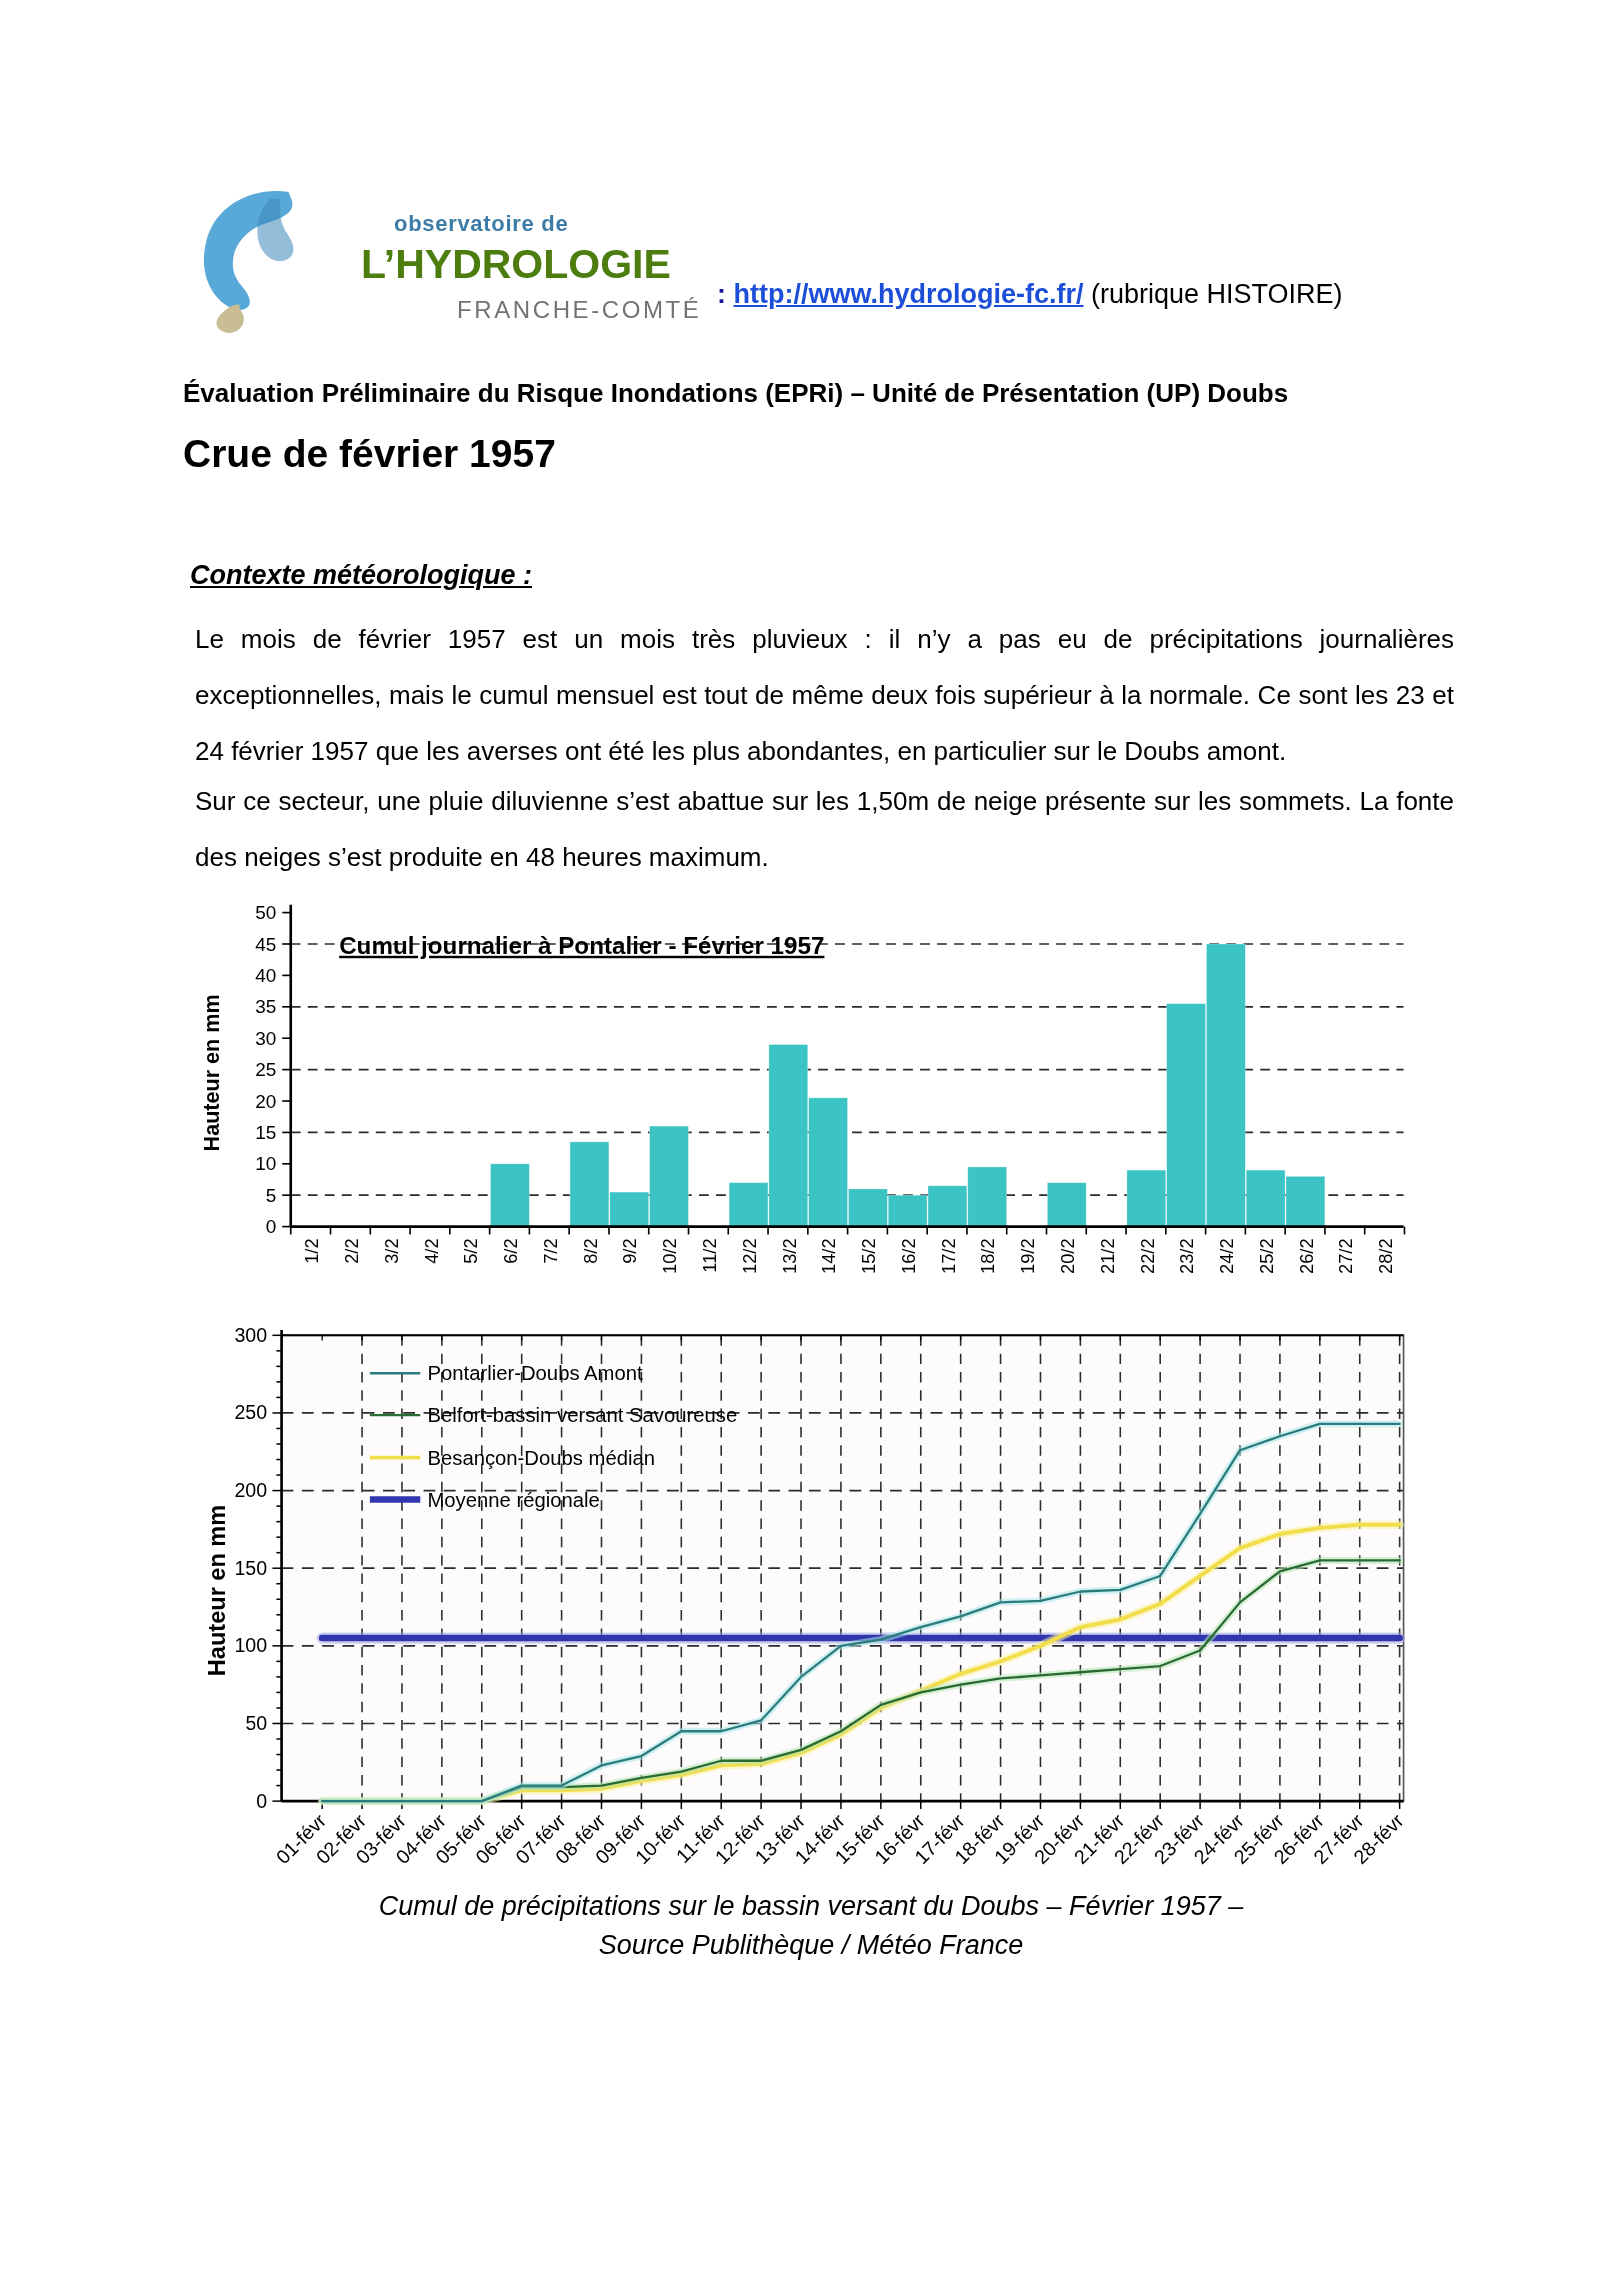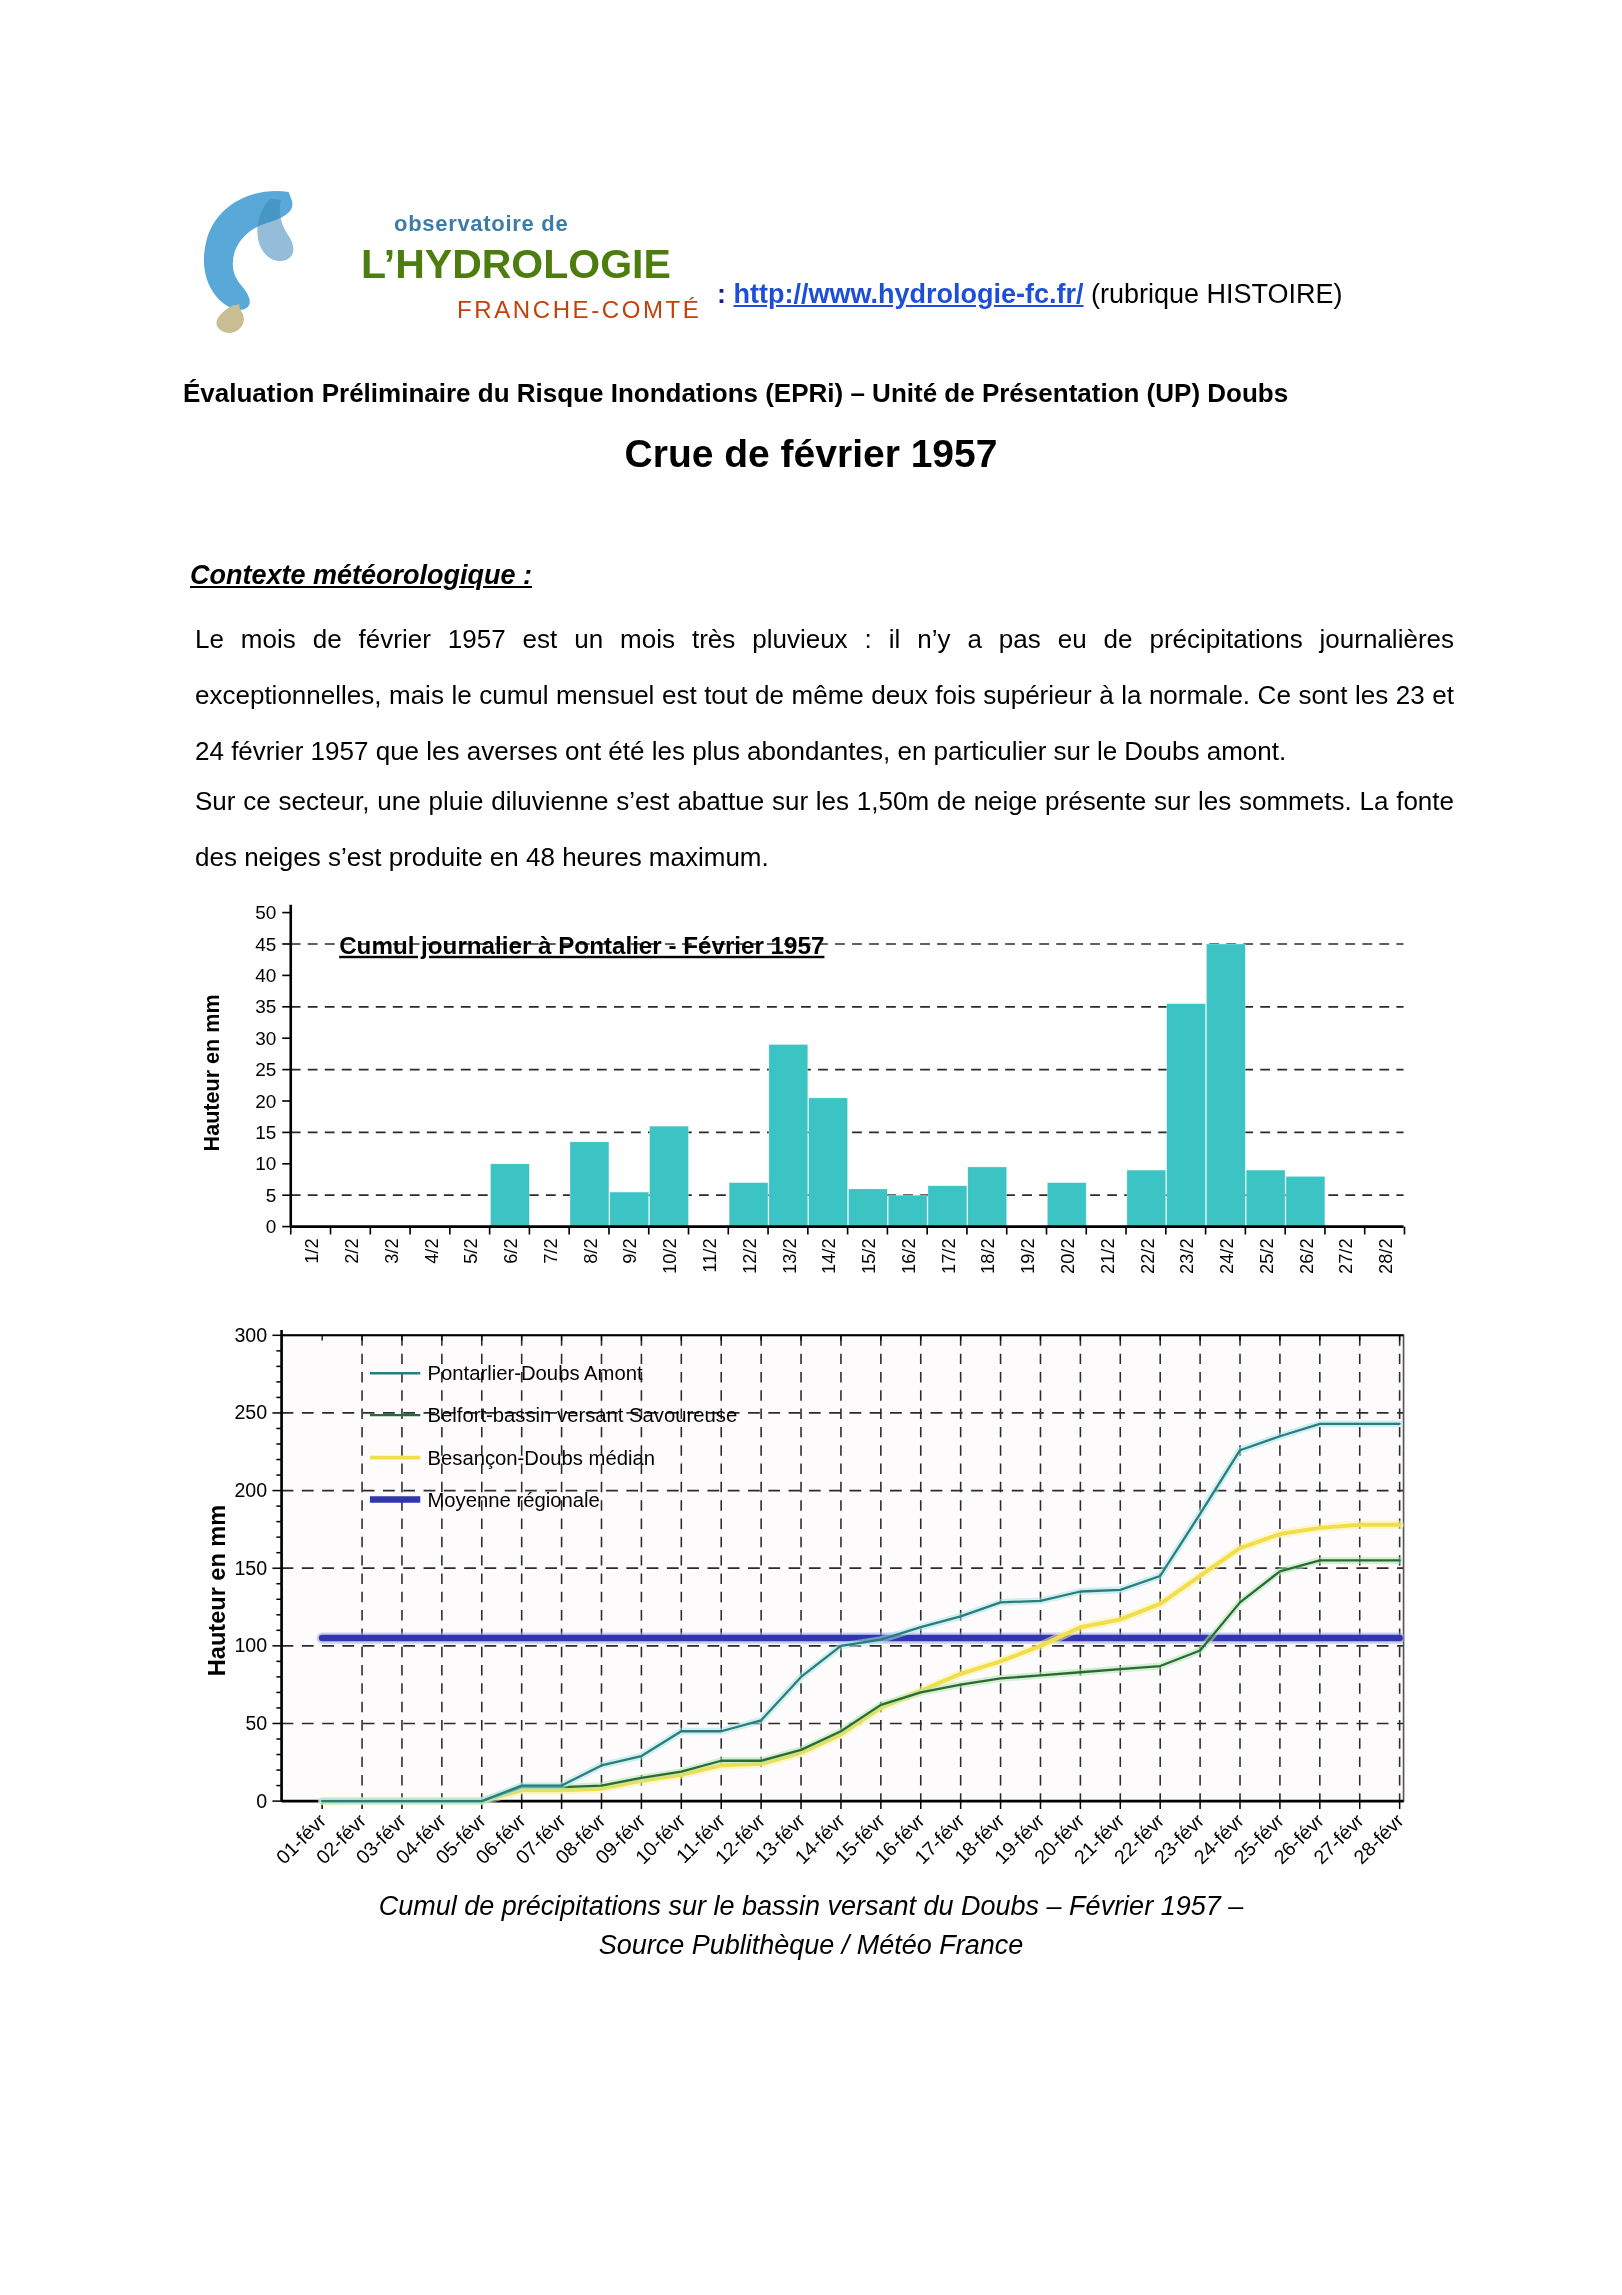--- a/index.html
+++ b/index.html
@@ -7,21 +7,21 @@
         font-family:"Liberation Sans", sans-serif;color:#000;overflow:hidden;}
   .abs{position:absolute;}
   .logo-small{font-size:22px;font-weight:bold;letter-spacing:0.7px;}
   .logo-main{font-size:41px;font-weight:bold;letter-spacing:0px;}
   .logo-sub{font-size:24px;letter-spacing:2.6px;}
   .linkline{font-size:27px;white-space:nowrap;}
   .linkline .lp{font-weight:bold;}
   .linkline a{font-weight:bold;text-decoration:underline;}
   .linkline .ls{font-weight:normal;color:#000;}
   .h1{left:183px;top:378px;width:1256px;font-size:26px;font-weight:bold;}
-  .doc-title{left:183px;top:432px;width:1256px;text-align:center;font-size:39px;font-weight:bold;}
+  .doc-title{left:183px;top:432px;width:1256px;font-size:39px;font-weight:bold;}
   .section{left:190px;top:560px;font-size:27px;font-weight:bold;font-style:italic;text-decoration:underline;}
   .para{left:195px;width:1259px;font-size:26px;line-height:56px;text-align:justify;}
   #p1{top:611px;}
   #p2{top:773px;}
   .caption{left:183px;width:1256px;text-align:center;font-size:27px;font-style:italic;z-index:5;}
   #cap1{top:1891px;}
   #cap2{top:1930px;}
   svg text{font-family:"Liberation Sans", sans-serif;}
 </style>
 </head>
@@ -32,21 +32,21 @@
   <svg class="abs" style="left:192px;top:185px" width="173" height="151" viewBox="0 0 265 230">
     <path id="logo-blue" d="M148 10 C 92 2, 36 30, 22 85 C 10 132, 28 170, 56 186 C 72 195, 92 191, 88 174
              C 84 157, 66 150, 63 127 C 59 94, 82 67, 116 57 C 141 49, 158 40, 153 23 Z" fill="#58a9d7"></path>
     <path d="M120 20 C 100 40, 96 70, 104 92 C 112 112, 132 122, 148 112 C 160 104, 156 88, 146 74
              C 136 60, 132 38, 136 22 Z" fill="#3a87b8" opacity="0.55"></path>
     <path id="logo-tan" d="M62 184 C 40 196, 30 212, 44 222 C 57 231, 76 224, 79 209 C 82 195, 70 191, 73 182 Z" fill="#c9bd93"></path>
   </svg>
 
   <div class="abs logo-small" style="left: 394px; top: 211px; color: rgb(62, 124, 168);">observatoire de</div>
   <div class="abs logo-main" style="left: 361px; top: 241px; color: #4d7c0f;">L’HYDROLOGIE</div>
-  <div class="abs logo-sub" style="left: 457px; top: 296px; color: #c2410c;">FRANCHE-COMTÉ</div>
+  <div class="abs logo-sub" style="left: 457px; top: 296px; color: #737373;">FRANCHE-COMTÉ</div>
 
   <div class="abs linkline" style="left:717px;top:279px">
     <span class="lp" style="color: rgb(26, 26, 153);">: </span><a href="#" style="color: #1d4ed8;">http://www.hydrologie-fc.fr/</a><span class="ls"> (rubrique HISTOIRE)</span>
   </div>
 
   <div class="abs h1">Évaluation Préliminaire du Risque Inondations (EPRi) – Unité de Présentation (UP) Doubs</div>
   <div class="abs doc-title">Crue de février 1957</div>
   <div class="abs section">Contexte météorologique :</div>
 
   <div class="abs para" id="p1">Le mois de février 1957 est un mois très pluvieux : il n’y a pas eu de précipitations journalières exceptionnelles, mais le cumul mensuel est tout de même deux fois supérieur à la normale. Ce sont les 23 et 24 février 1957 que les averses ont été les plus abondantes, en particulier sur le Doubs amont.</div>

